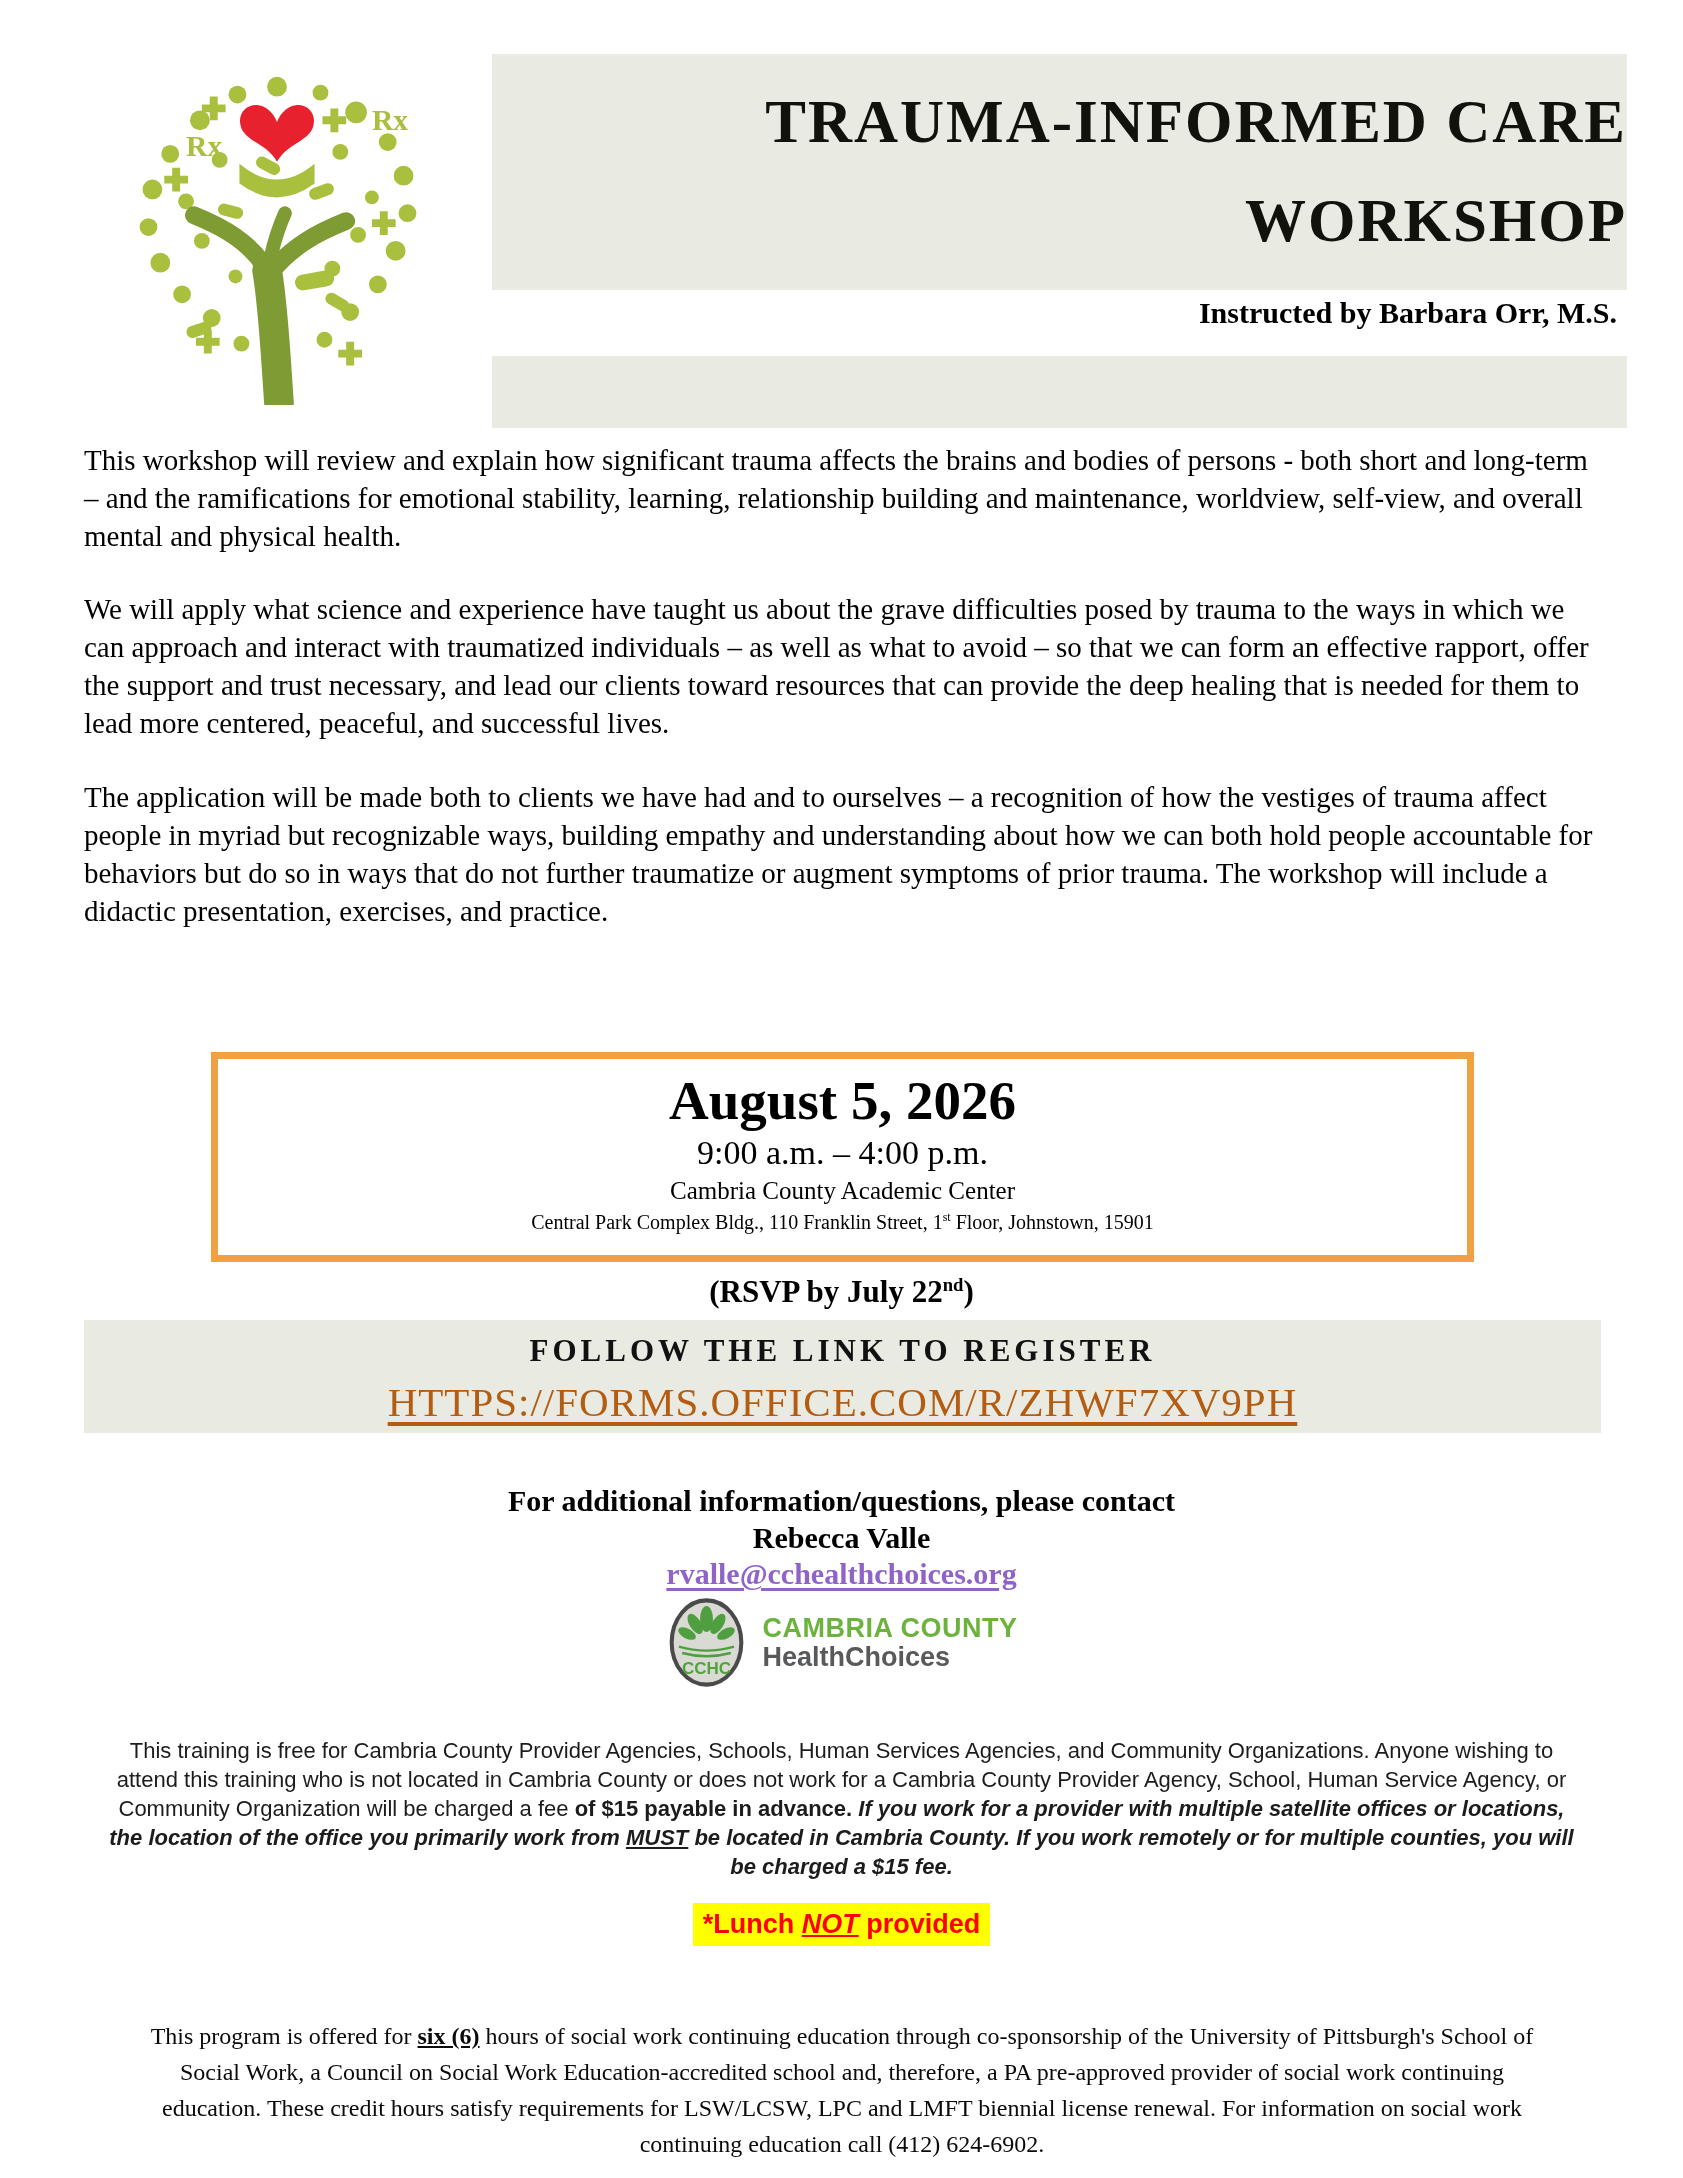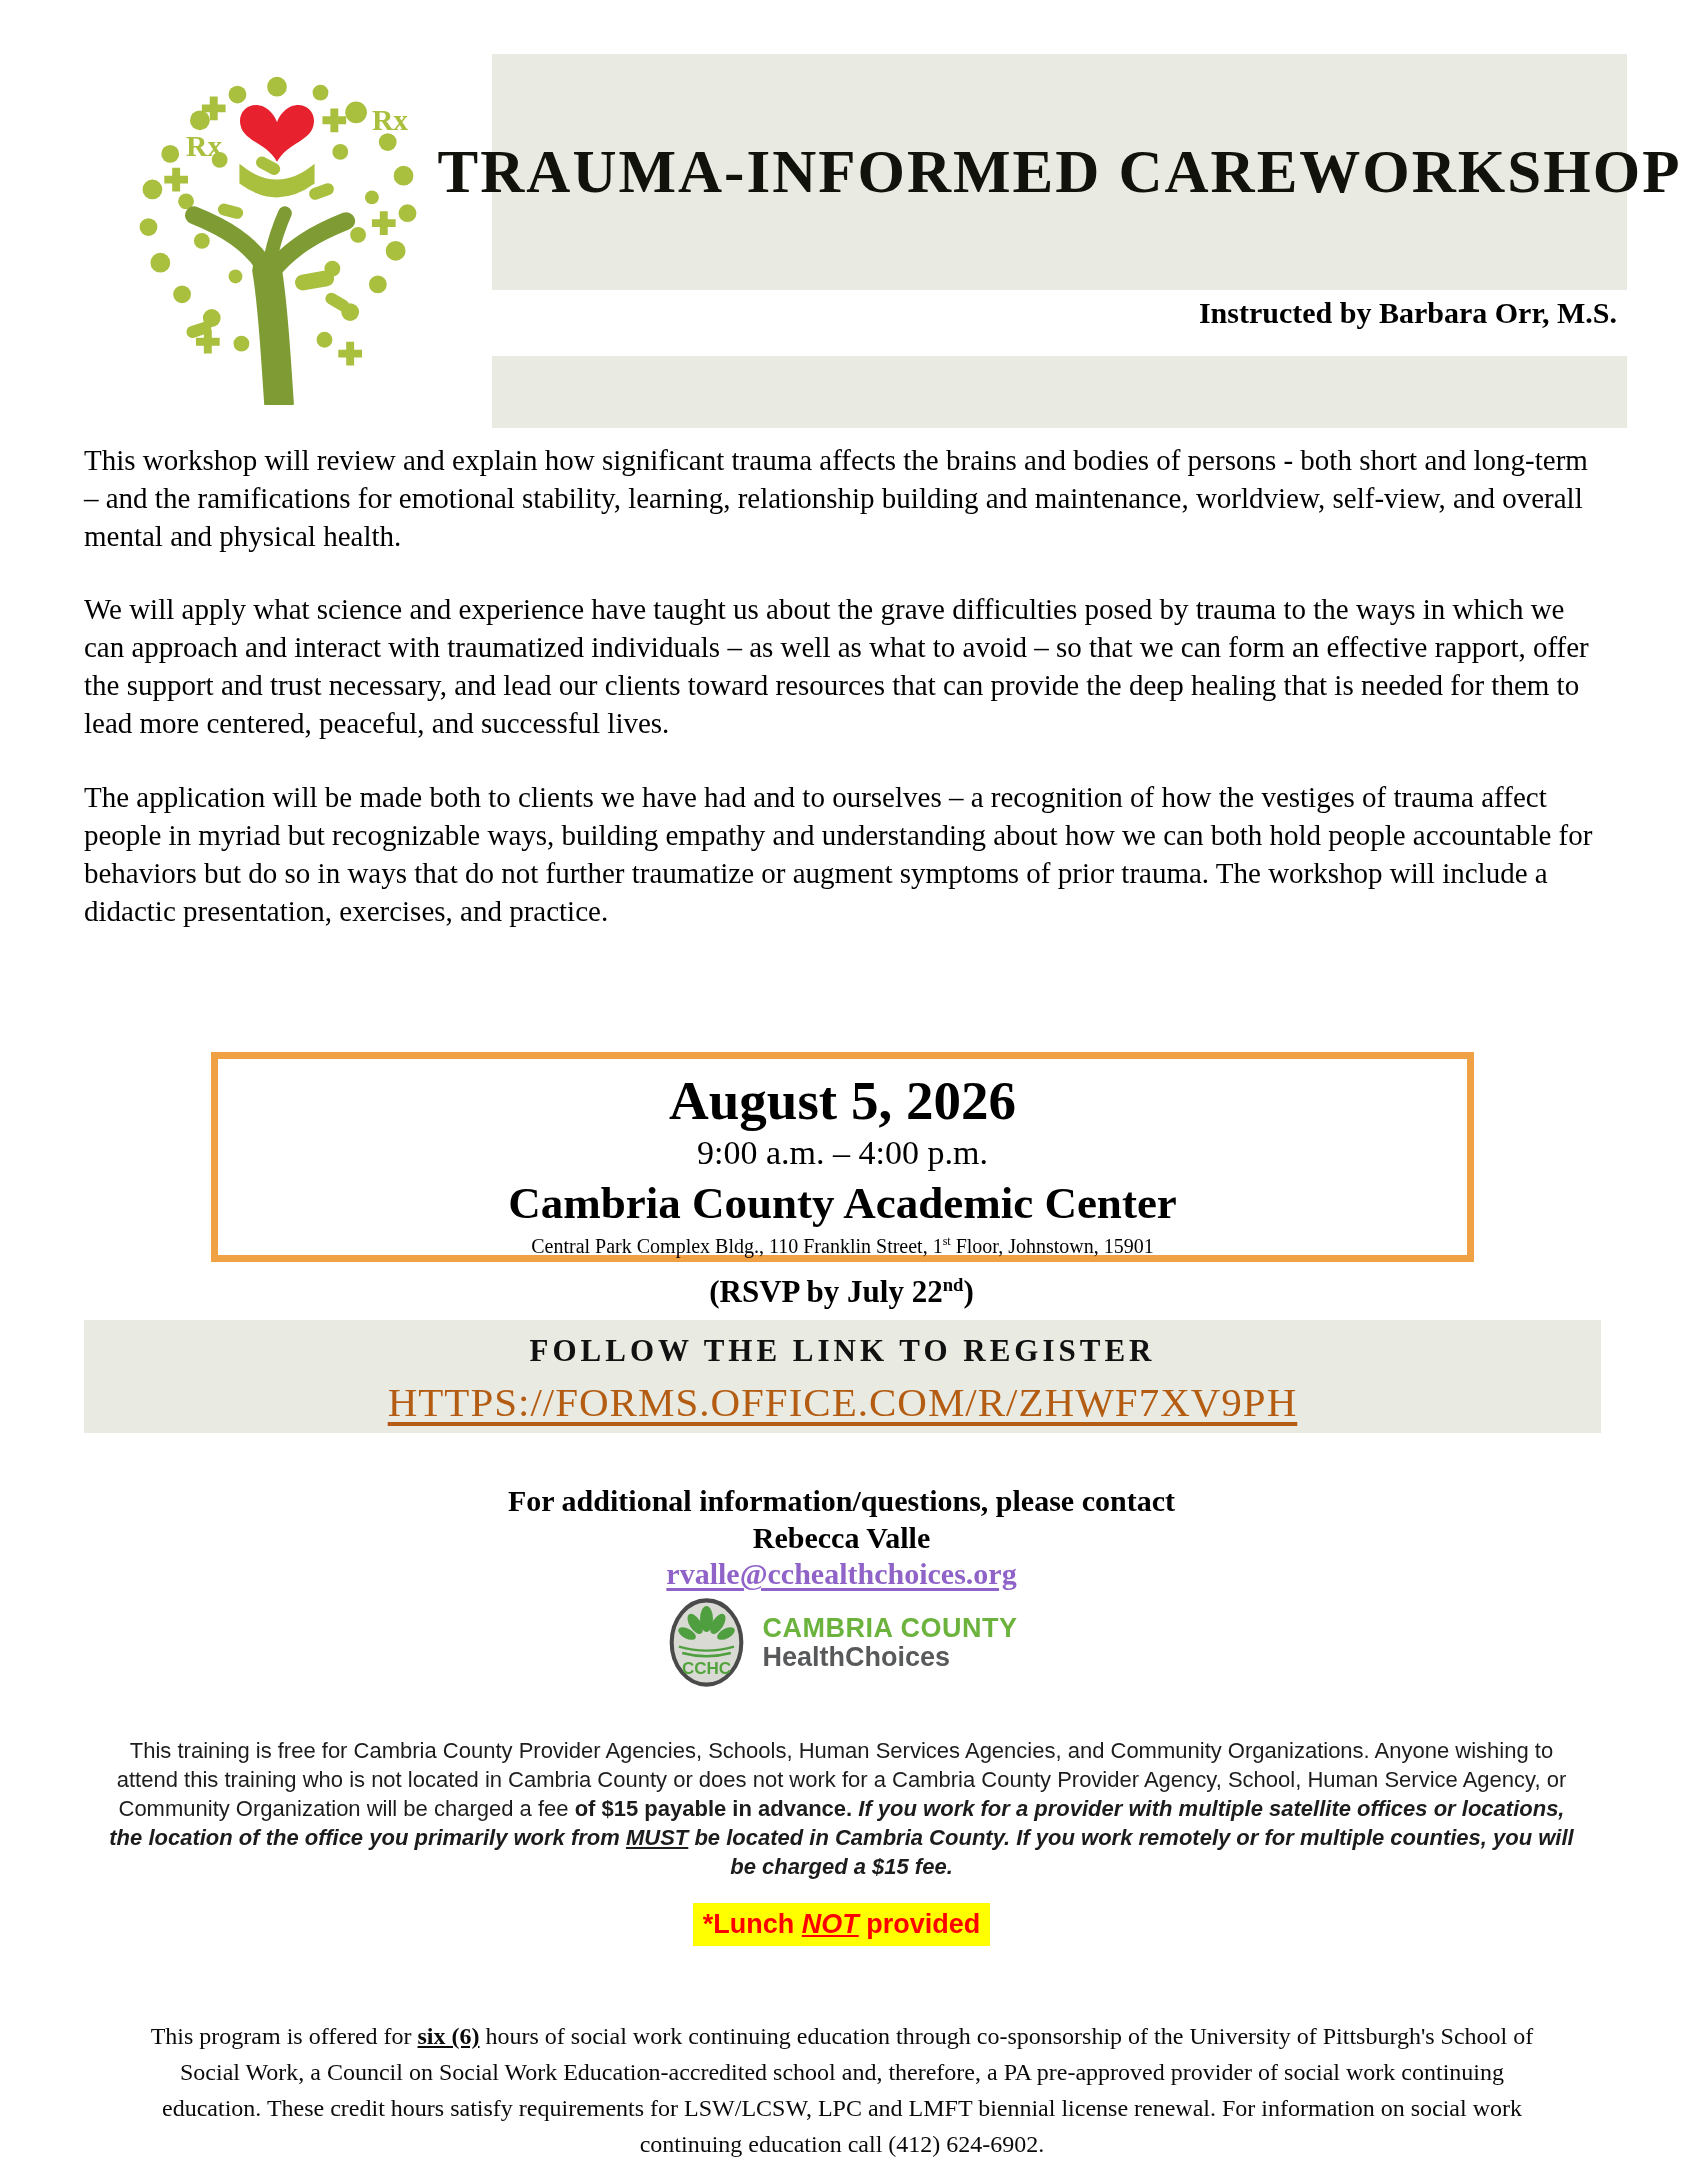--- a/index.html
+++ b/index.html
@@ -1,39 +1,39 @@
 <!DOCTYPE html>
 <html><head>
 <meta charset="utf-8">
 <style>
   html,body{margin:0;padding:0;background:#fff;}
   .page{position:relative;width:1683px;height:2178px;background:#ffffff;overflow:hidden;
         font-family:"Liberation Serif", serif;color:#000;}
 
   
   .title-box{position:absolute;left:492px;top:54px;width:1135px;height:236px;
-             background:#e9eae1;display:flex;flex-direction:row;align-items:center;justify-content:center;}
+             background:#e9eae1;display:flex;flex-direction:column;align-items:flex-end;justify-content:center;}
   .title-line{font-size:61px;font-weight:700;letter-spacing:2px;line-height:1.62;color:#12120c;
               font-family:"Liberation Serif", serif;white-space:nowrap;}
   .instructor{position:absolute;top:296px;right:66px;font-size:30px;font-weight:700;}
   .gray-band{position:absolute;left:492px;top:356px;width:1135px;height:72px;background:#e9eae1;}
   .tree-wrap{position:absolute;left:91px;top:57px;width:372px;height:348px;}
 
   
   .para{position:absolute;left:84px;width:1517px;font-size:29px;line-height:1.31;text-align:left;}
   #p1{top:442px;}
   #p2{top:591px;}
   #p3{top:779px;}
 
   
   .event-box{position:absolute;left:211px;top:1052px;width:1249px;height:184px;
              border:7px solid #f0a143;background:#fff;text-align:center;padding-top:12px;}
   .event-date{font-size:55px;font-weight:700;line-height:1.1;}
   .event-time{font-size:34px;line-height:1.25;}
-  .event-venue{font-size:45px;font-weight:700;line-height:1.2;margin-top:2px;}
+  .event-venue{font-size:25px;font-weight:400;line-height:1.2;margin-top:2px;}
   .event-address{font-size:20px;line-height:1.3;margin-top:3px;}
   sup{font-size:60%;vertical-align:super;line-height:0;}
 
   
   .rsvp{position:absolute;left:0;top:1274px;width:1683px;text-align:center;font-size:31px;font-weight:700;}
 
   
   .register-box{position:absolute;left:84px;top:1320px;width:1517px;height:113px;background:#e9eae1;
                 text-align:center;}
   .register-heading{font-size:31px;font-weight:700;letter-spacing:4px;margin-top:13px;color:#111;}

